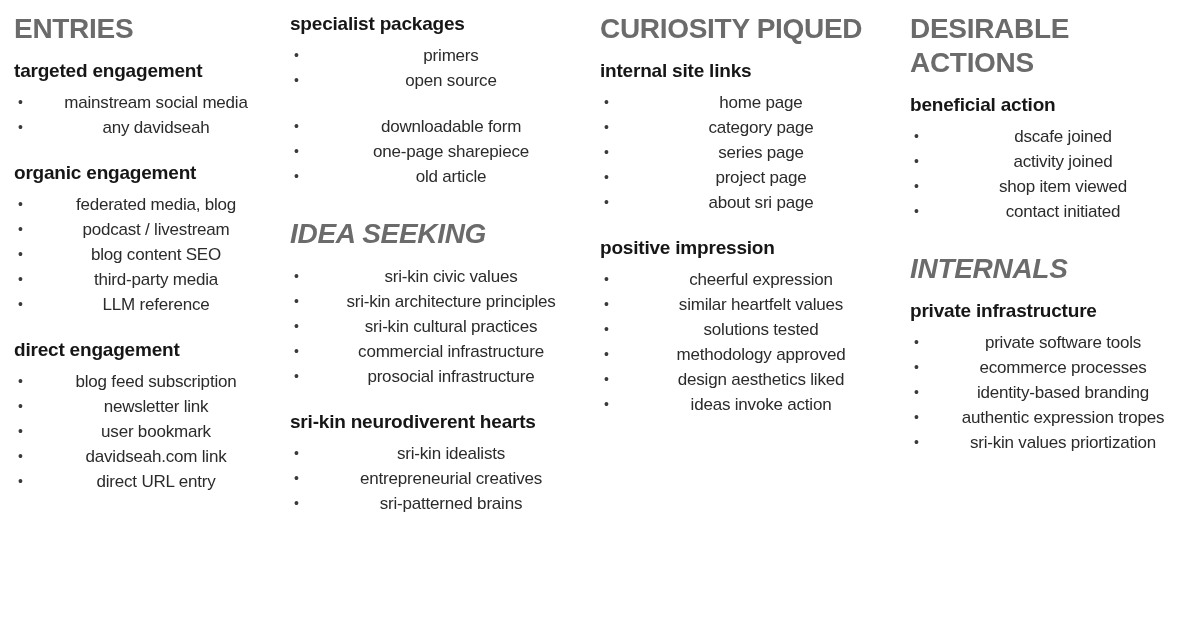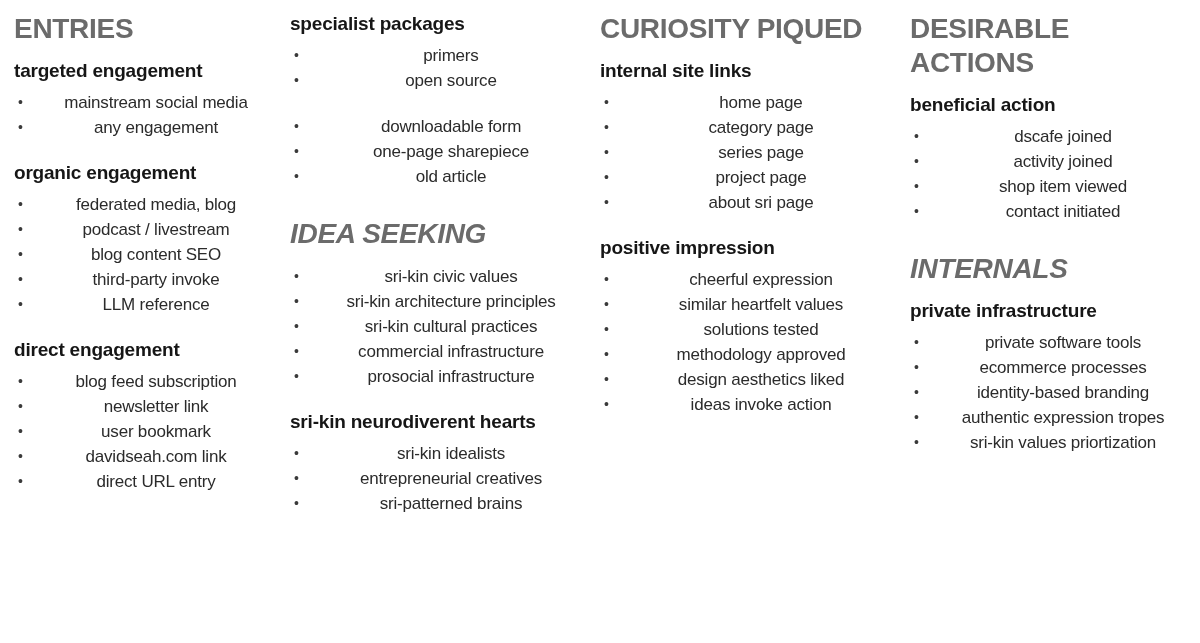--- a/index.html
+++ b/index.html
@@ -80,41 +80,41 @@
     <h1 class="heading">ENTRIES</h1>
 
     <div class="group">
       <h2 class="group-title">targeted engagement</h2>
       <div class="item">
           <span class="bullet">•</span>
           <span class="item-text">mainstream social media</span>
         </div>
       <div class="item">
           <span class="bullet">•</span>
-          <span class="item-text">any engagement</span>
+          <span class="item-text">any davidseah</span>
         </div>
     </div>
 
     <div class="group">
       <h2 class="group-title">organic engagement</h2>
       <div class="item">
           <span class="bullet">•</span>
           <span class="item-text">federated media, blog</span>
         </div>
       <div class="item">
           <span class="bullet">•</span>
           <span class="item-text">podcast / livestream</span>
         </div>
       <div class="item">
           <span class="bullet">•</span>
           <span class="item-text">blog content SEO</span>
         </div>
       <div class="item">
           <span class="bullet">•</span>
-          <span class="item-text">third-party invoke</span>
+          <span class="item-text">third-party media</span>
         </div>
       <div class="item">
           <span class="bullet">•</span>
           <span class="item-text">LLM reference</span>
         </div>
     </div>
 
     <div class="group">
       <h2 class="group-title">direct engagement</h2>
       <div class="item">

